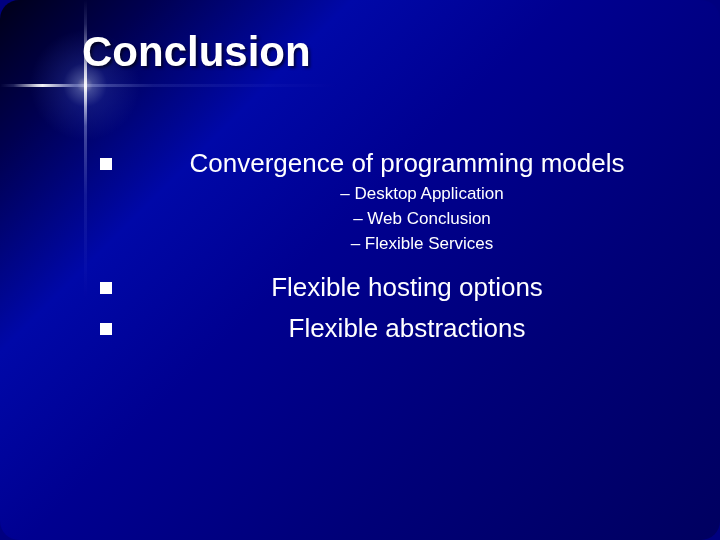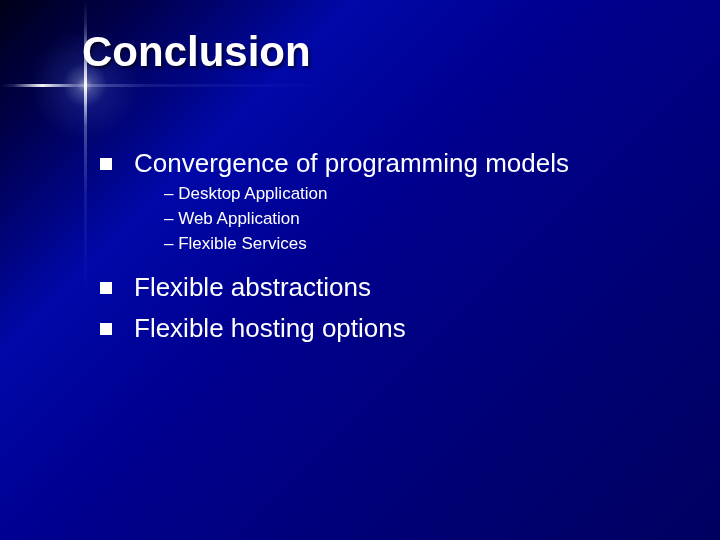--- a/index.html
+++ b/index.html
@@ -23,20 +23,21 @@
         rgba(100,130,255,0.15) 22px,
         rgba(0,0,128,0) 55px),
       linear-gradient(135deg,
         #000018 0%,
         #000050 12%,
         #0008a8 28%,
         #000090 45%,
         #000078 70%,
         #000060 100%);
     box-sizing: border-box;
+    border-radius: 19px;
   }
   .flare-h {
     position: absolute;
     top: 84px;
     left: 0;
     width: 340px;
     height: 3px;
     background: linear-gradient(to right,
       rgba(255,255,255,0) 0%,
       rgba(200,210,255,0.15) 4%,
@@ -72,20 +73,21 @@
     letter-spacing: 0px;
     text-shadow: 2px 2px 3px rgba(0,0,0,0.6);
   }
   .body {
     position: absolute;
     top: 140px;
     left: 100px;
     right: 40px;
     font-size: 26px;
     line-height: 1.35;
+    text-align: center;
   }
   .l1 {
     margin: 6px 0 2px 0;
     padding-left: 34px;
     position: relative;
   }
   .l1 .square-bullet {
     position: absolute;
     left: 0;
     top: 12px;
@@ -111,28 +113,28 @@
   <div class="title">Conclusion</div>
 
   <div class="body">
 
     <div class="l1">
       <span class="square-bullet"></span>
       <span>Convergence of programming models</span>
     </div>
     <div class="l2-group">
       <div class="l2">– Desktop Application</div>
-      <div class="l2">– Web Application</div>
+      <div class="l2">– Web Conclusion</div>
       <div class="l2">– Flexible Services</div>
+    </div>
+
+    <div class="l1">
+      <span class="square-bullet"></span>
+      <span>Flexible hosting options</span>
     </div>
 
     <div class="l1">
       <span class="square-bullet"></span>
       <span>Flexible abstractions</span>
     </div>
 
-    <div class="l1">
-      <span class="square-bullet"></span>
-      <span>Flexible hosting options</span>
-    </div>
-
   </div>
 </div>
 
 </body></html>

